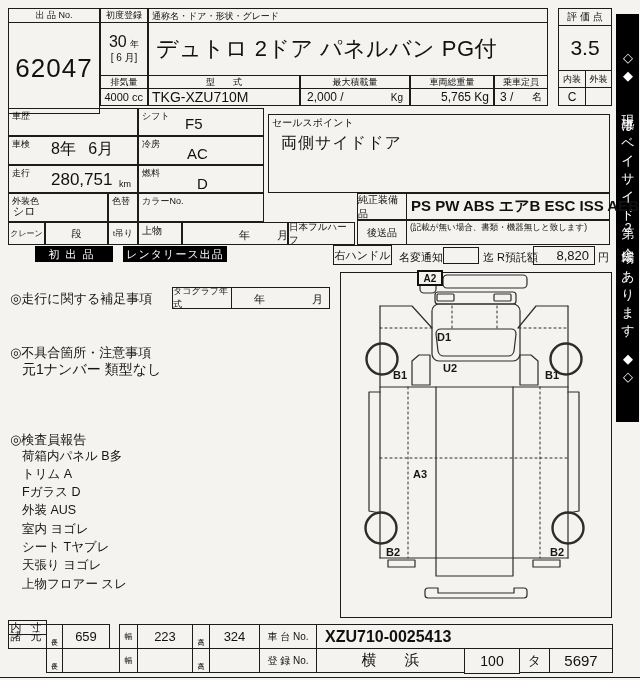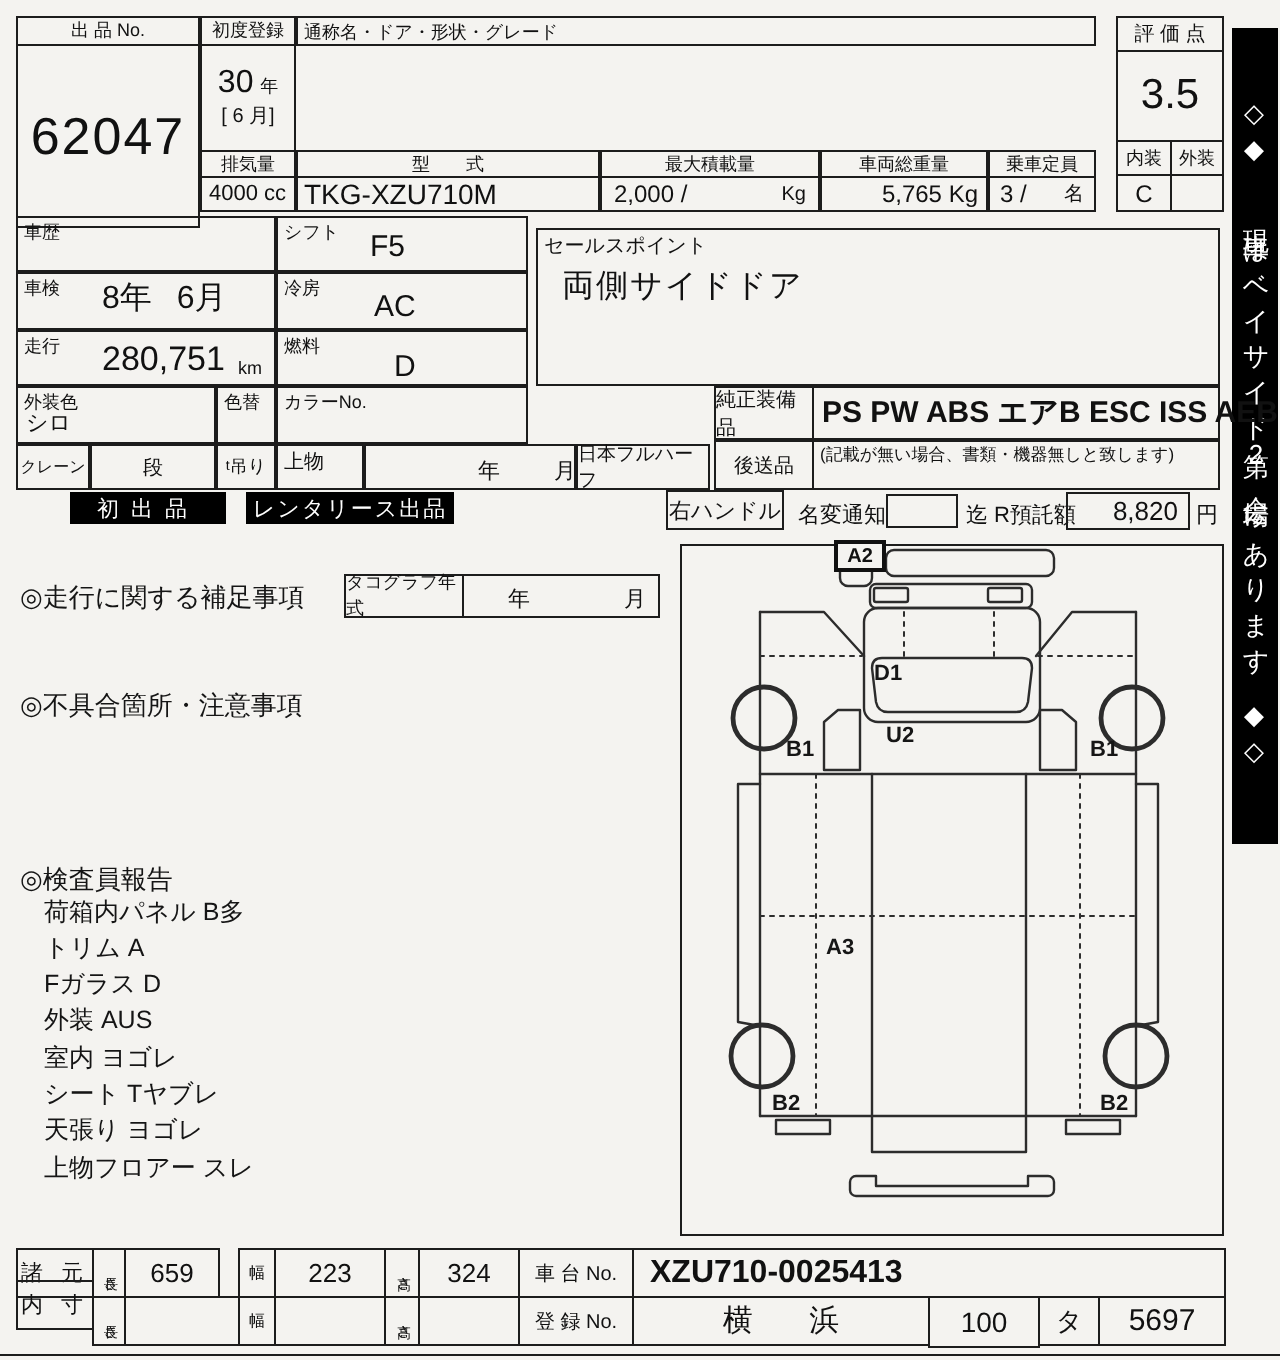--- a/index.html
+++ b/index.html
@@ -30,20 +30,21 @@
   <div class="cell l9" style="left:100px;top:8px;width:48px;height:15px">初度登録</div>
   <div class="cell" style="left:100px;top:22px;width:48px;height:54px;flex-direction:column">
     <div style="line-height:1.1">
       <span style="font-size:16px">30</span>
       <span class="l9">年</span>
     </div>
     <div class="l10">[ 6 月]</div>
   </div>
 
   <div class="cell l9 tl" style="left:148px;top:8px;width:400px;height:15px">通称名・ドア・形状・グレード</div>
+  <div class="cell tl" style="left:148px;top:22px;width:400px;height:54px;font-size:22px;align-items:center;padding-left:7px;letter-spacing:0.5px">デュトロ 2ドア パネルバン PG付</div>
 
   <div class="cell l9" style="left:100px;top:75px;width:48px;height:14px">排気量</div>
   <div class="cell" style="left:100px;top:88px;width:48px;height:18px;font-size:11px;justify-content:flex-end;padding-right:4px">4000 cc</div>
 
   <div class="cell l9" style="left:148px;top:75px;width:152px;height:14px">型　　式</div>
   <div class="cell tl" style="left:148px;top:88px;width:152px;height:18px;font-size:14px;font-weight:500;align-items:center">TKG-XZU710M</div>
 
   <div class="cell l9" style="left:300px;top:75px;width:110px;height:14px">最大積載量</div>
   <div class="cell" style="left:300px;top:88px;width:110px;height:18px;justify-content:space-between;padding:0 6px">
     <span style="font-size:12px">2,000 /</span>
@@ -136,20 +137,21 @@
   <span class="abs l11" style="left:598px;top:250px">円</span>
 
   <div class="heading" style="left:10px;top:290px">◎走行に関する補足事項</div>
   <div class="cell l9" style="left:172px;top:287px;width:60px;height:22px">タコグラフ年式</div>
   <div class="cell" style="left:231px;top:287px;width:99px;height:22px">
     <span class="abs l11" style="left:22px;top:4px">年</span>
     <span class="abs l11" style="left:80px;top:4px">月</span>
   </div>
 
   <div class="heading" style="left:10px;top:344px">◎不具合箇所・注意事項</div>
+  <div class="heading" style="left:22px;top:361px;font-size:14px">元1ナンバー 類型なし</div>
 
   <div class="heading" style="left:10px;top:431px">◎検査員報告</div>
   <div class="insp" style="top:448px">荷箱内パネル B多</div>
   <div class="insp" style="top:466px">トリム A</div>
   <div class="insp" style="top:484px">Fガラス D</div>
   <div class="insp" style="top:502px">外装 AUS</div>
   <div class="insp" style="top:521px">室内 ヨゴレ</div>
   <div class="insp" style="top:539px">シート Tヤブレ</div>
   <div class="insp" style="top:557px">天張り ヨゴレ</div>
   <div class="insp" style="top:576px">上物フロアー スレ</div>
@@ -217,21 +219,21 @@
   <div class="cell l13" style="left:62px;top:624px;width:48px;height:25px">659</div>
   <div class="cell l8" style="left:119px;top:624px;width:19px;height:25px">幅</div>
   <div class="cell l13" style="left:137px;top:624px;width:56px;height:25px">223</div>
   <div class="cell" style="left:192px;top:624px;width:18px;height:25px">
       <span class="vtext">高さ</span>
     </div>
   <div class="cell l13" style="left:209px;top:624px;width:51px;height:25px">324</div>
   <div class="cell l10" style="left:259px;top:624px;width:58px;height:25px">車 台 No.</div>
   <div class="cell" style="left:316px;top:624px;width:297px;height:25px;font-size:16px;font-weight:600;justify-content:flex-start;padding-left:8px">XZU710-0025413</div>
 
-  <div class="cell l11" style="left:8px;top:640px;width:39px;height:25px;letter-spacing:3px">内 寸</div>
+  <div class="cell l11" style="left:8px;top:620px;width:39px;height:15px;letter-spacing:3px">内 寸</div>
   <div class="cell" style="left:46px;top:648px;width:17px;height:25px">
       <span class="vtext">長さ</span>
     </div>
   <div class="cell l13" style="left:62px;top:648px;width:58px;height:25px"></div>
   <div class="cell l8" style="left:119px;top:648px;width:19px;height:25px">幅</div>
   <div class="cell l13" style="left:137px;top:648px;width:56px;height:25px"></div>
   <div class="cell" style="left:192px;top:648px;width:18px;height:25px">
       <span class="vtext">高さ</span>
     </div>
   <div class="cell l13" style="left:209px;top:648px;width:51px;height:25px"></div>

